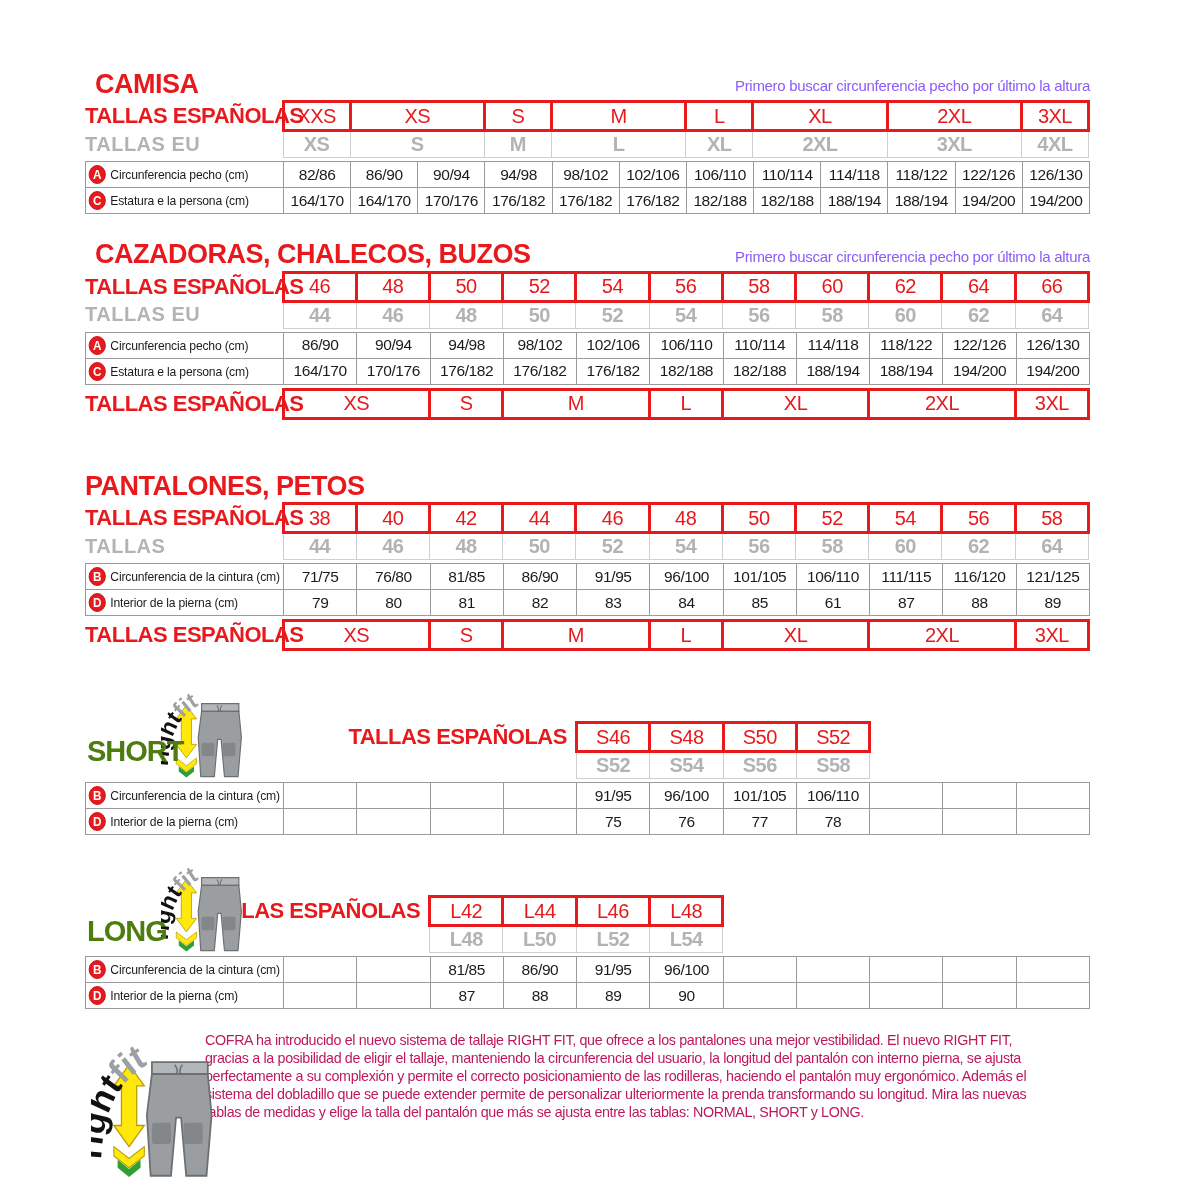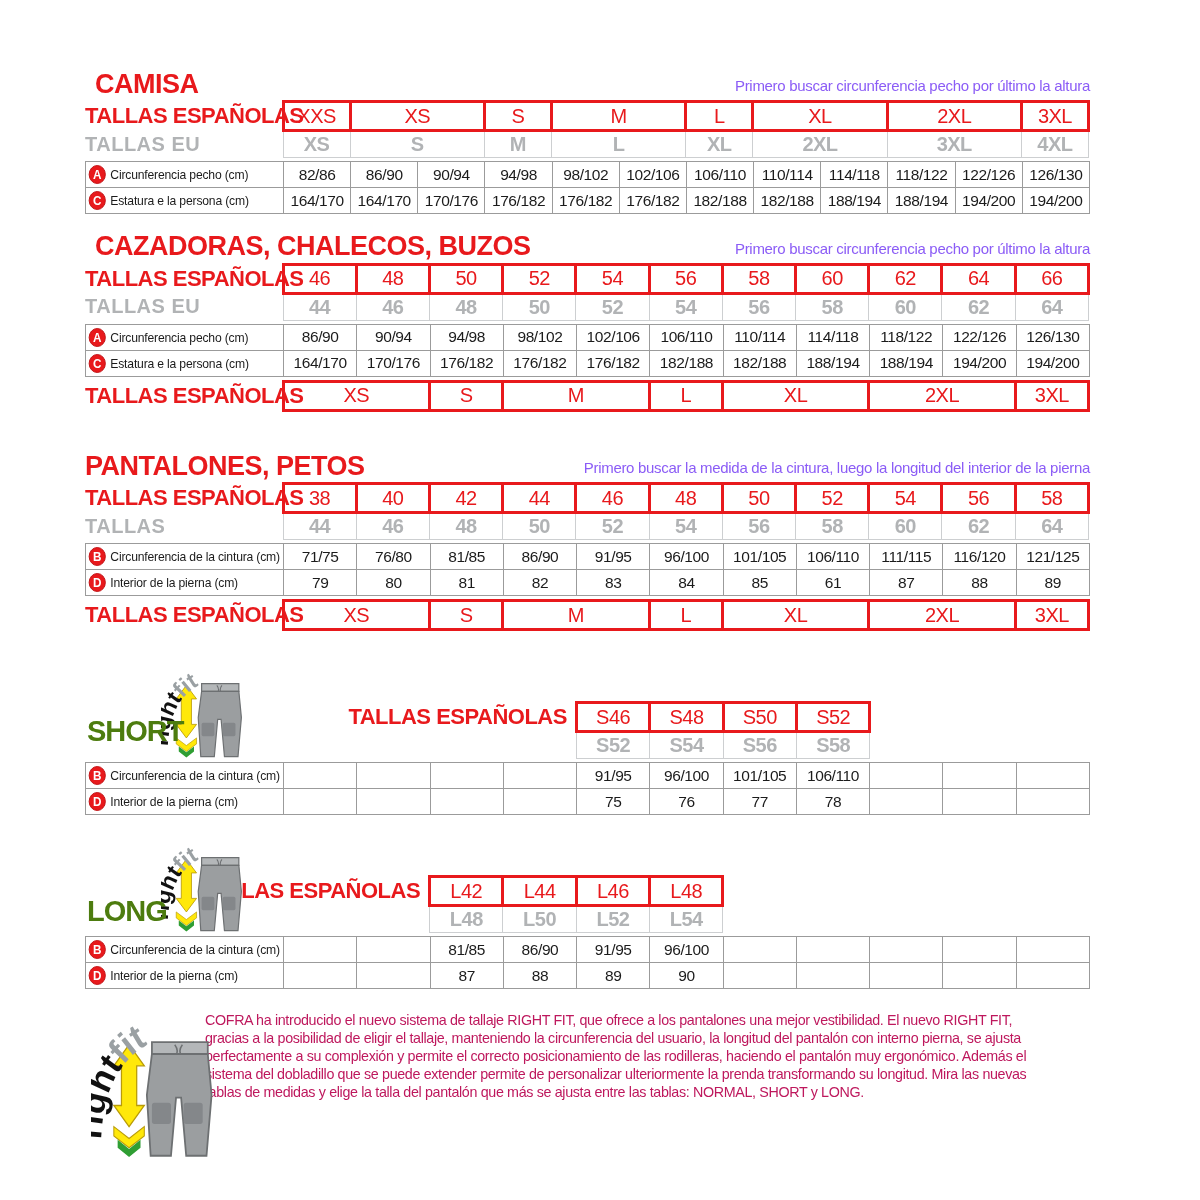--- a/index.html
+++ b/index.html
@@ -33,22 +33,22 @@
   .ghost{border:none;}
   .lbl-es{border:none;color:var(--red);font-weight:bold;font-size:22px;text-align:right;padding-right:8px;letter-spacing:-0.5px;white-space:nowrap;}
   .lbl-eu{border:none;color:var(--grayTxt);font-weight:bold;font-size:20px;text-align:left;padding-left:0;letter-spacing:0.5px;white-space:nowrap;}
   .lbl-data{border:1px solid var(--bdr);overflow:hidden;}
   .lbl-flex{display:flex;align-items:center;gap:5px;padding-left:3px;white-space:nowrap;transform:scaleX(0.9);transform-origin:0 50%;}
   .badge{flex:0 0 auto;display:inline-flex;width:19px;height:19px;border-radius:50%;background:var(--red);color:#fff;
          font-weight:bold;font-size:13px;align-items:center;justify-content:center;border:1px solid #c00f12;}
   .lbl-text{font-size:13.5px;letter-spacing:-0.2px;}
   
   #sec-camisa{margin-top:70px;}
-  #sec-cazadoras{margin-top:18px;}
-  #sec-pantalones{margin-top:40px;}
+  #sec-cazadoras{margin-top:26px;}
+  #sec-pantalones{margin-top:52px;}
   #sec-short{margin-top:70px;}
   #sec-long{margin-top:60px;}
   #sec-rightfit{margin-top:22px;}
   
   .fit-name{position:absolute;left:2px;font-size:29px;font-weight:bold;letter-spacing:-1px;color:#4d7c0f;margin:0;}
   #short-name{top:14px;}
   #long-name{top:20px;}
   .fit-logo-sm{position:absolute;left:76px;top:-36px;}
   
   #sec-rightfit{min-height:160px;}
@@ -250,21 +250,20 @@
             <td class="c-red" colspan="2">2XL</td>
             <td class="c-red">3XL</td>
           </tr>
     </tbody>
       </table>
   </div>
 
   <div class="section" id="sec-pantalones">
     <div class="sec-header">
       <h2 class="title">PANTALONES, PETOS</h2>
-      <div class="note">Primero buscar la medida de la cintura, luego la longitud del interior de la pierna</div>
     </div>
     <table class="strip">
       <colgroup>
           <col class="lab">
           <col span="11">
         </colgroup>
       <tbody>
           <tr class="r-red">
         <td class="lbl-es">TALLAS ESPAÑOLAS</td>
       <td class="c-red">38</td>

